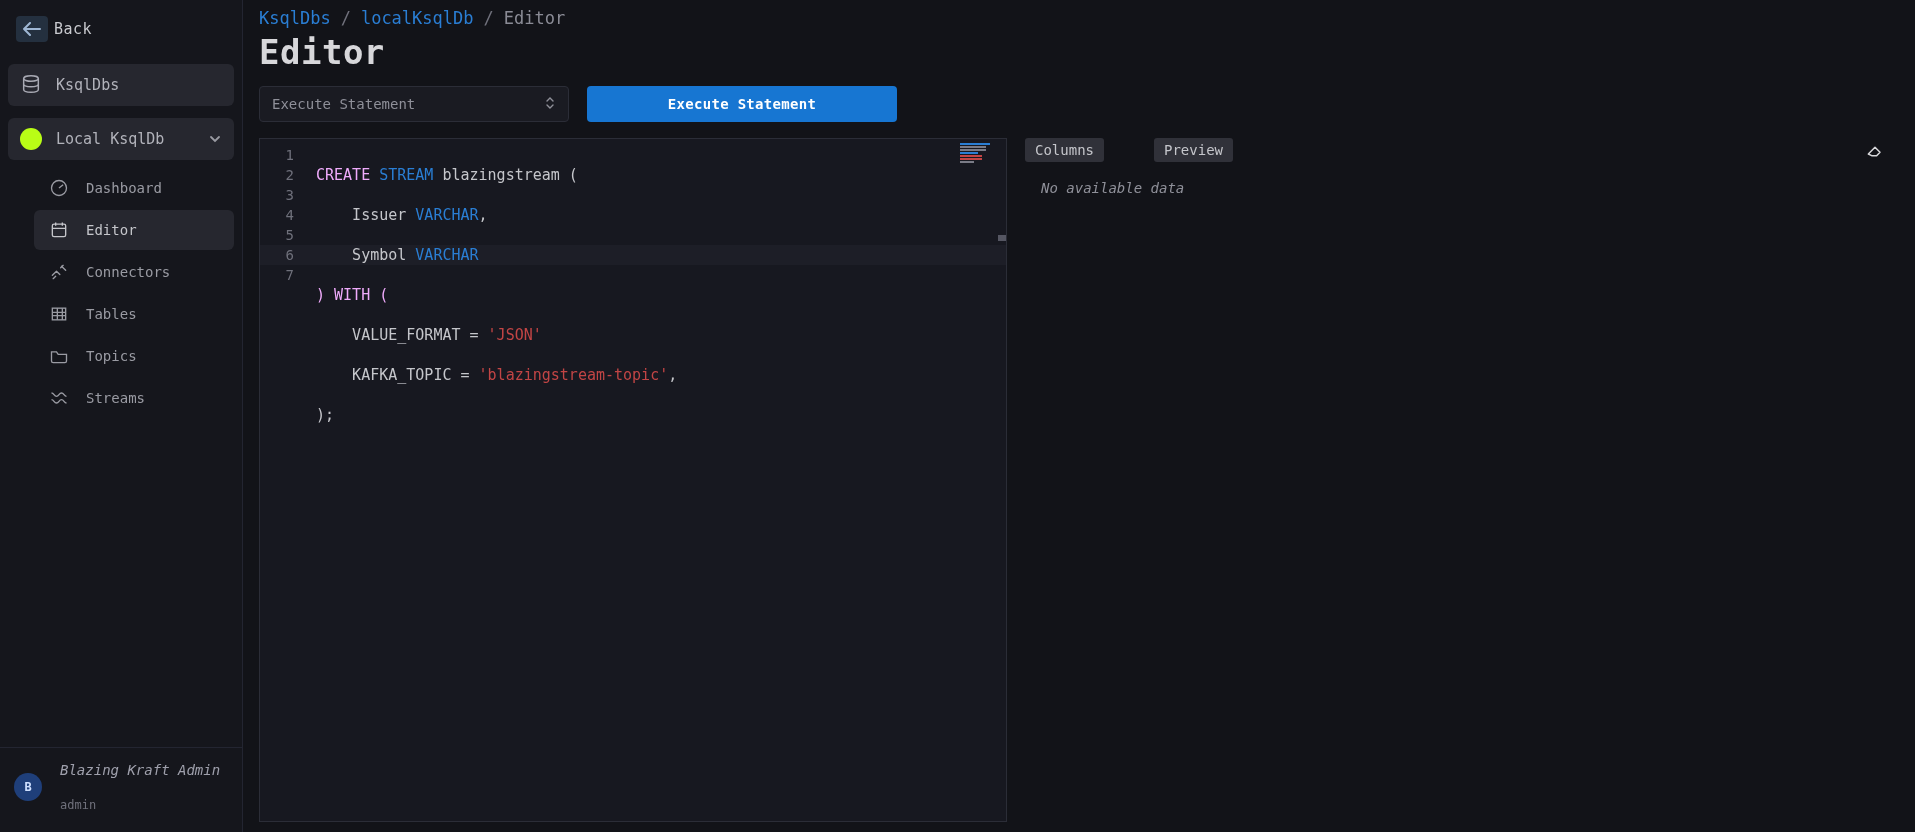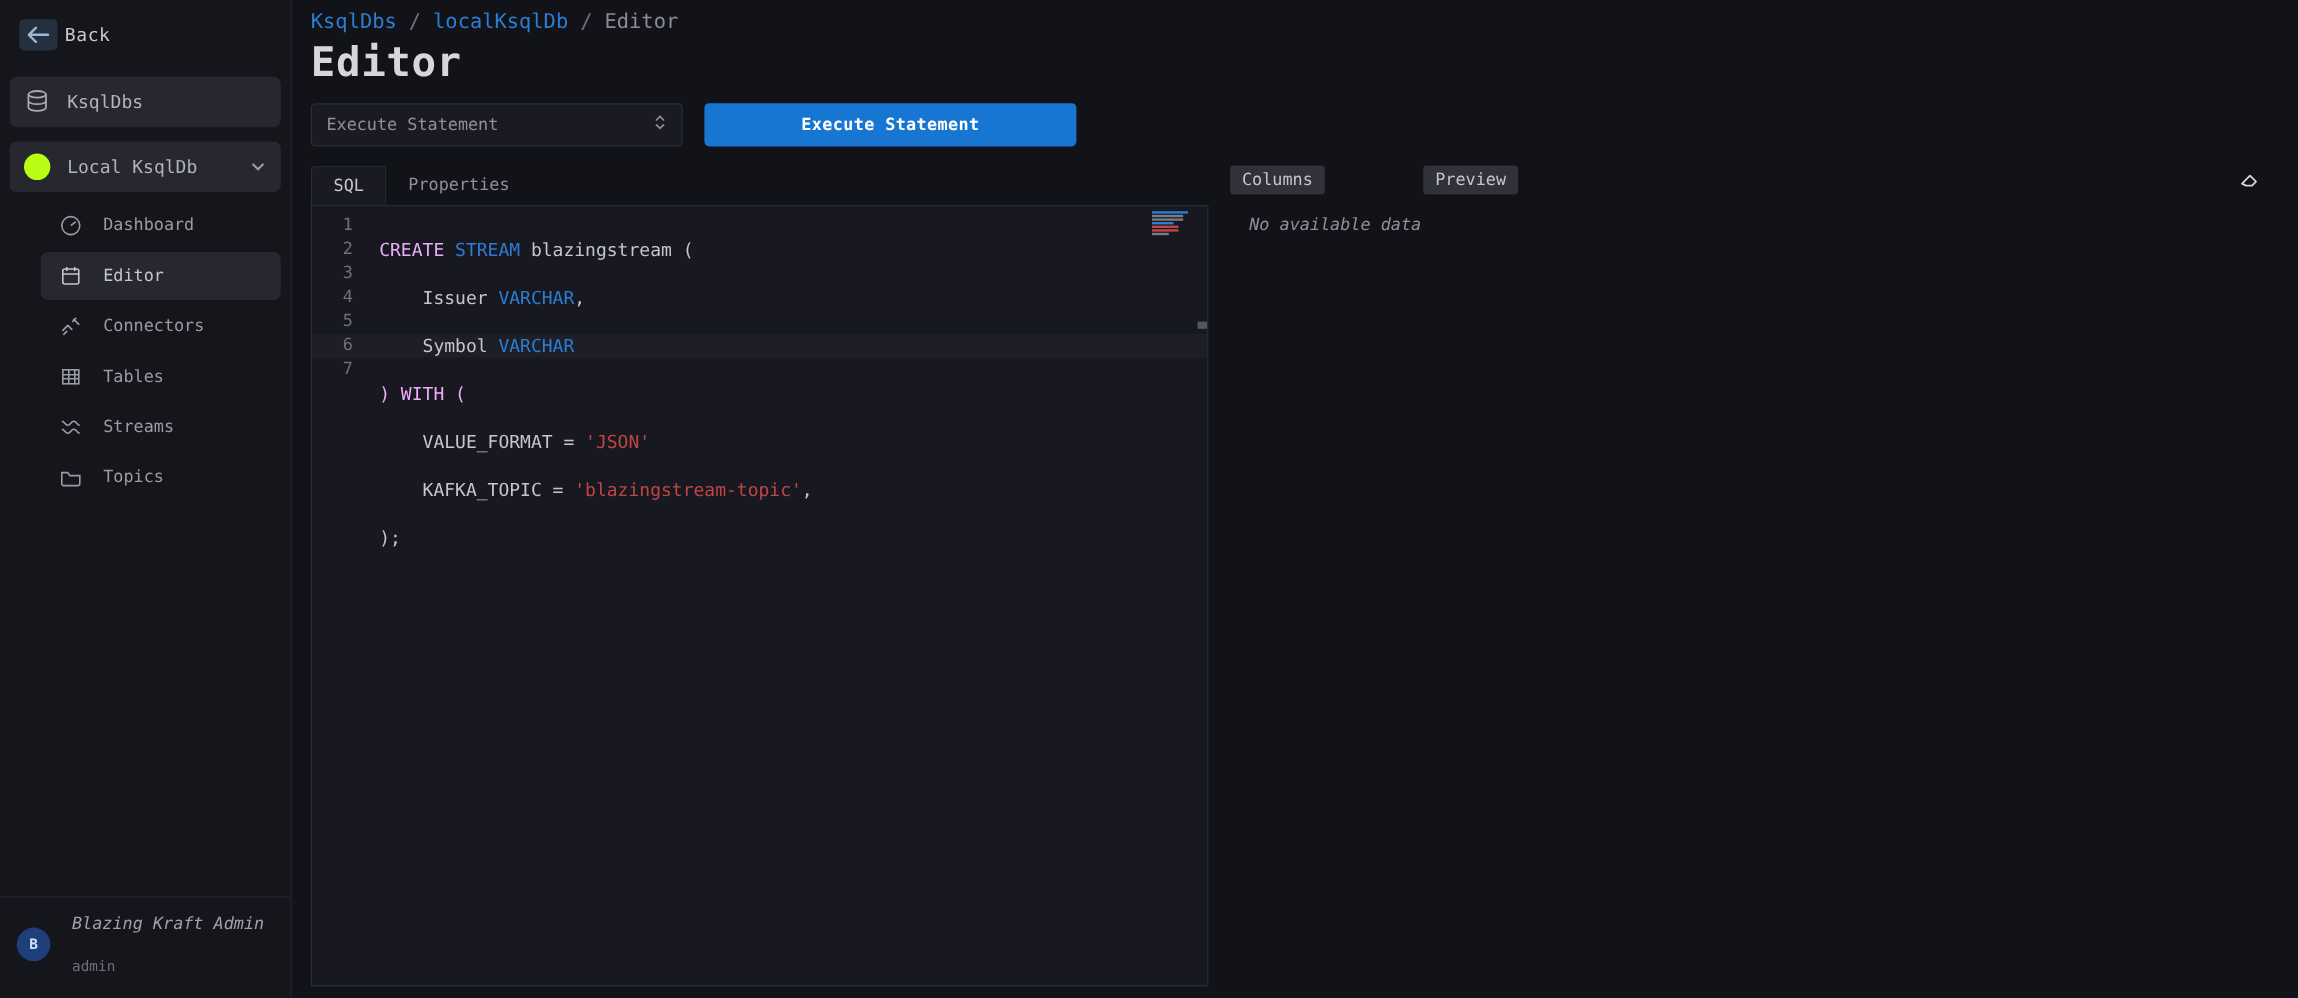--- a/index.html
+++ b/index.html
@@ -215,21 +215,21 @@
 
 .right-pane { flex:1; display:flex; flex-direction:column; }
 .right-head {
   display:flex; align-items:center; padding: 0 0 14px 0;
 }
 .badge {
   background:#303139; color:#c5c6cb; padding:4px 10px; border-radius:3px;
   font-family: ui-monospace, monospace; font-size:14px;
   margin-right: 50px;
 }
-.badge + .badge { margin-right:0;margin-left:32px; }
+.badge + .badge { margin-right:0; }
 .eraser {
   margin-left:auto; cursor:pointer; color:#d7d7da;
 }
 .no-data {
   color:#8f9099; font-style: italic; font-family: ui-monospace, monospace;
   padding: 4px 0 0 16px;
 }
 </style>
 </head>
 <body>
@@ -296,32 +296,32 @@
           <svg width="20" height="20" viewBox="0 0 24 24">
             <rect x="4" y="5" width="16" height="14" stroke="#9a9ba3" stroke-width="1.6" fill="none"></rect>
             <path d="M4 10h16M4 14h16M10 5v14M16 5v14" stroke="#9a9ba3" stroke-width="1.6"></path>
           </svg>
         </span>
       <span>Tables</span>
     </div>
     <div class="sub-item">
       <span class="icon">
           <svg width="20" height="20" viewBox="0 0 24 24">
+            <path d="M3 7h6l2 3h10v8a2 2 0 0 1-2 2H5a2 2 0 0 1-2-2z" stroke="#9a9ba3" stroke-width="1.6" fill="none"></path>
+          </svg>
+        </span>
+      <span>Topics</span>
+    </div>
+    <div class="sub-item">
+      <span class="icon">
+          <svg width="20" height="20" viewBox="0 0 24 24">
             <path d="M3 6c3 0 3 4 6 4s3-4 6-4 3 4 6 4M3 14c3 0 3 4 6 4s3-4 6-4 3 4 6 4" stroke="#9a9ba3" stroke-width="1.6" fill="none"></path>
           </svg>
         </span>
       <span>Streams</span>
-    </div>
-    <div class="sub-item">
-      <span class="icon">
-          <svg width="20" height="20" viewBox="0 0 24 24">
-            <path d="M3 7h6l2 3h10v8a2 2 0 0 1-2 2H5a2 2 0 0 1-2-2z" stroke="#9a9ba3" stroke-width="1.6" fill="none"></path>
-          </svg>
-        </span>
-      <span>Topics</span>
     </div>
   </div>
 
   <div class="sidebar-footer">
     <div class="avatar">
         <span>B</span>
       </div>
     <div class="footer-text">
       <div class="name">Blazing Kraft Admin</div>
       <div class="role">admin</div>
@@ -349,24 +349,20 @@
           </svg>
       </span>
     </div>
     <div class="exec-btn">
       <span>Execute Statement</span>
     </div>
   </div>
 
   <div class="workspace">
     <div class="editor-pane">
-      <div class="tabs">
-        <div class="tab active"><span>SQL</span></div>
-        <div class="tab"><span>Properties</span></div>
-      </div>
       <div class="code-box">
         <div class="hl-line" style="top:106px"></div>
         <div class="gutter">
           <div>1</div>
           <div>2</div>
           <div>3</div>
           <div>4</div>
           <div>5</div>
           <div>6</div>
           <div>7</div>

